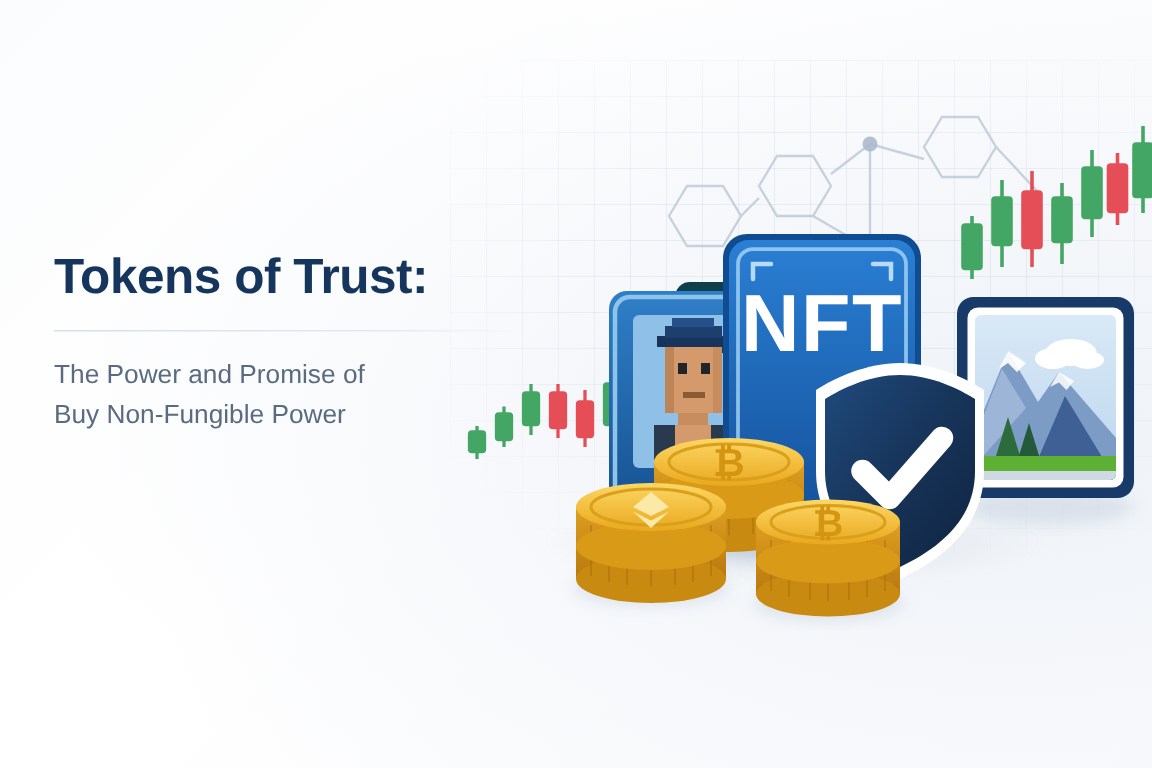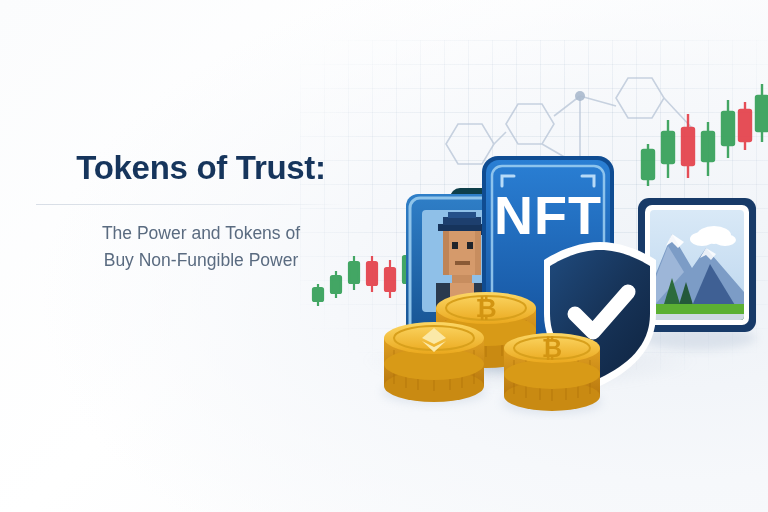--- a/index.html
+++ b/index.html
@@ -27,21 +27,21 @@
             mask-image:radial-gradient(85% 80% at 55% 45%, #000 35%, transparent 82%);
   }
 
   
   .hexnet{position:absolute;left:430px;top:70px;width:270px;height:140px;}
 
   
   .candles{position:absolute;left:0;top:0;width:768px;height:512px;}
 
   
-  .textblock{position:absolute;left:36px;top:150px;width:330px;text-align:center;}
+  .textblock{position:absolute;left:36px;top:166px;width:330px;}
   .title{
     font-size:33px;font-weight:bold;color:#16355c;
     letter-spacing:-.3px;line-height:1.12;margin:0;
   }
   .rule{
     margin:17px 0 15px 0;height:1px;width:310px;
     background:linear-gradient(to right,#d8dee6 0%,#e4e9ef 72%,rgba(228,233,239,0) 100%);
   }
   .subtitle{
     font-size:17.5px;color:#5a6b80;line-height:1.55;margin:0;font-weight:normal;
@@ -311,18 +311,18 @@
       <ellipse cx="252" cy="328" rx="48" ry="15" fill="url(#gCoinTop)"></ellipse>
       <ellipse cx="252" cy="328" rx="38" ry="11" fill="none" stroke="#d8a01c" stroke-width="2"></ellipse>
       <text x="252" y="337" text-anchor="middle" font-family="Liberation Sans, sans-serif" font-size="25" font-weight="bold" fill="#d39512">₿</text>
     </g>
   </svg>
 
   <div class="textblock">
     <h1 class="title">Tokens of Trust:</h1>
     <div class="rule"></div>
     <p class="subtitle">
-      <span>The Power and Tokens of</span><br>
+      <span>The Power and Promise of</span><br>
       <span>Buy Non-Fungible Power</span>
     </p>
   </div>
 
 </div>
 
 </body></html>

